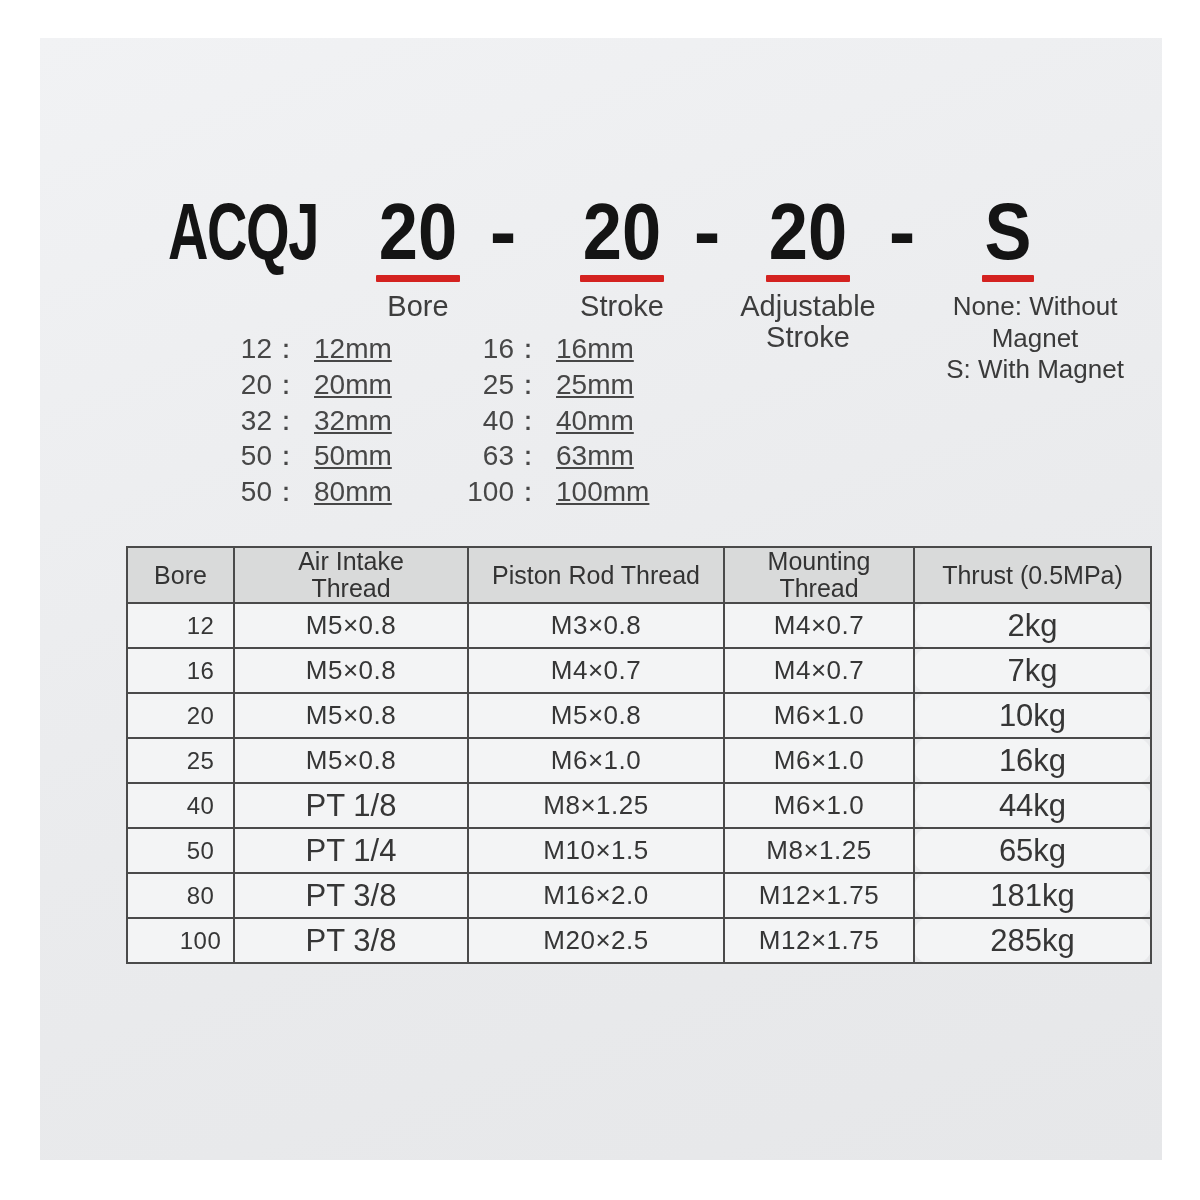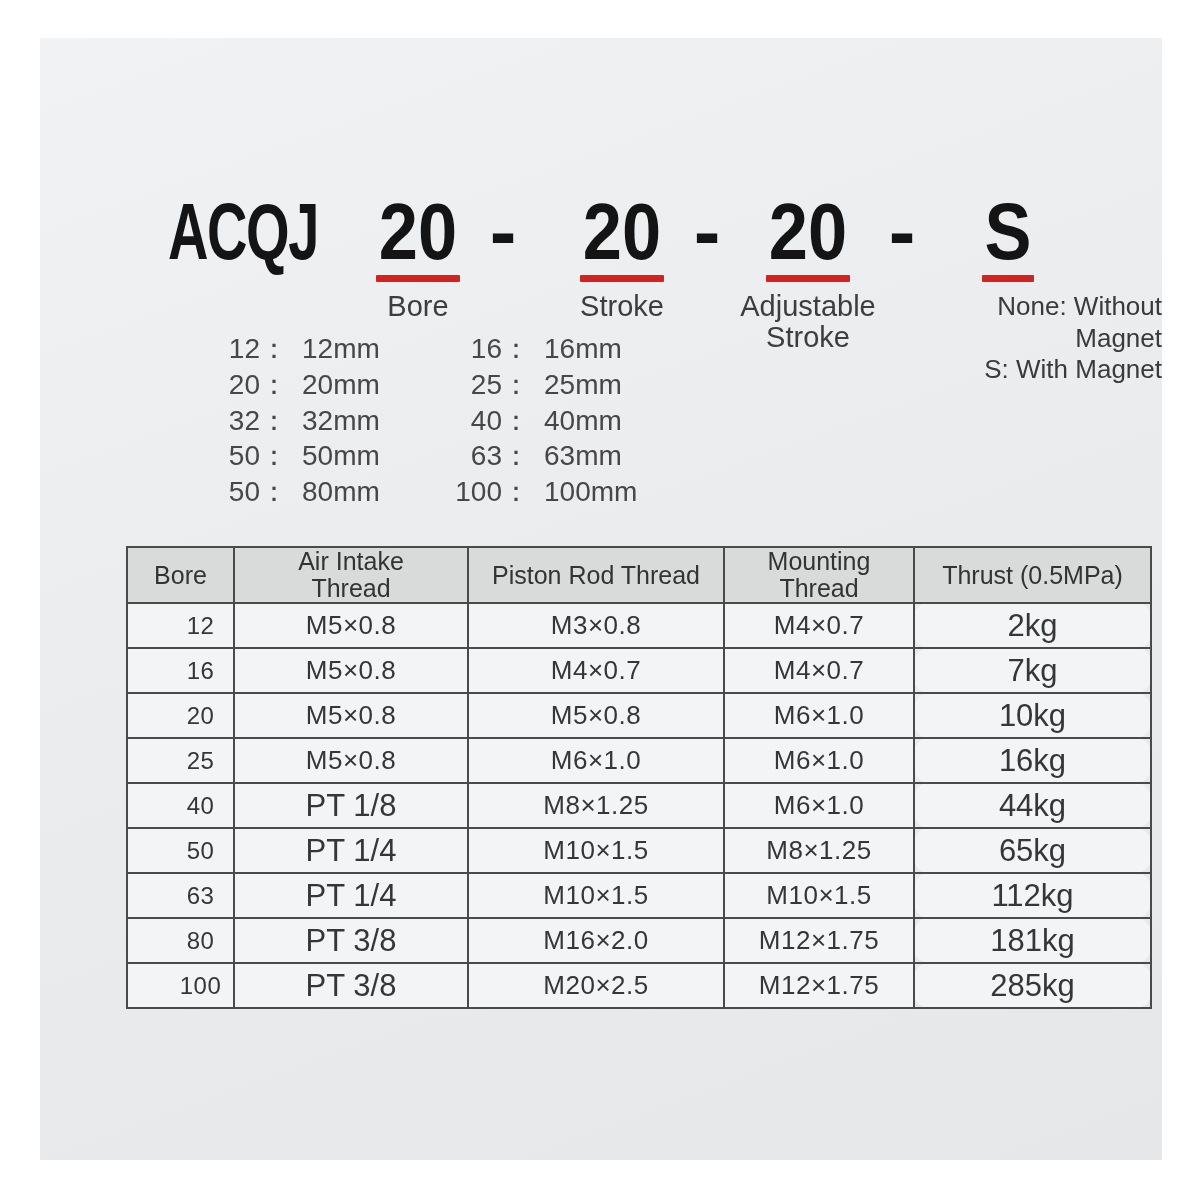--- a/index.html
+++ b/index.html
@@ -16,28 +16,28 @@
   .segment { position:absolute; top:154px; text-align:center; }
   .seg-1 { left:318px; width:120px; }
   .seg-2 { left:522px; width:120px; }
   .seg-3 { left:688px; width:160px; }
   .seg-4 { left:926px; width:84px; }
   .segment .code-text { display:block; height:83px; transform:scaleX(0.88); transform-origin:center top; }
   .underline { height:7px; background:#d42220; margin:0 auto; border-radius:1px; }
   .u-wide { width:84px; } .u-narrow { width:52px; }
   .seg-label { margin-top:9px; font-size:29px; line-height:1.07; color:#3d3d3d; white-space:pre-line; }
   .magnet-label { position:absolute; left:868px; top:253px; font-size:26px; line-height:1.22; color:#3a3a3a;
-                  white-space:pre-line; text-align:right; }
+                  white-space:pre-line; text-align:center; }
 
   
-  .bore-list { position:absolute; left:156px; top:297px; display:grid;
+  .bore-list { position:absolute; left:168px; top:297px; display:grid;
                grid-template-columns:92px 112px 102px 132px; column-gap:14px; row-gap:7px;
                font-size:28px; color:#474747; line-height:1.03; }
   .bore-key { text-align:right; white-space:nowrap; }
-  .bore-val { text-align:left; white-space:nowrap; }
+  .bore-val { text-align:left; white-space:nowrap;text-decoration:underline; }
 
   
   table.spec { position:absolute; left:86px; top:508px; width:1024px; border-collapse:collapse; table-layout:fixed; }
   .spec th, .spec td { border:2px solid #4a4a4a; text-align:center; vertical-align:middle; padding:0; }
   .spec th { background:#d9dada; height:56px; font-weight:normal; font-size:25px; color:#333;
              line-height:1.08; white-space:pre-line; }
   .spec td { background:#f3f4f5; height:45px; font-size:26px; color:#363636; letter-spacing:0.5px; white-space:nowrap; }
   .spec td.bore-col { font-size:24px;padding-left:40px; }
   .spec td.big { font-size:31px; letter-spacing:0; }
   .spec td.thrust { font-size:31px; letter-spacing:0;border-radius:15px; }
@@ -165,27 +165,20 @@
           <td class="thrust">44kg</td>
         </tr>
         <tr>
           <td class="bore-col">50</td>
           <td class="big">PT 1/4</td>
           <td>M10×1.5</td>
           <td>M8×1.25</td>
           <td class="thrust">65kg</td>
         </tr>
         <tr>
-          <td class="bore-col">63</td>
-          <td class="big">PT 1/4</td>
-          <td>M10×1.5</td>
-          <td>M10×1.5</td>
-          <td class="thrust">112kg</td>
-        </tr>
-        <tr>
           <td class="bore-col">80</td>
           <td class="big">PT 3/8</td>
           <td>M16×2.0</td>
           <td>M12×1.75</td>
           <td class="thrust">181kg</td>
         </tr>
         <tr>
           <td class="bore-col">100</td>
           <td class="big">PT 3/8</td>
           <td>M20×2.5</td>

